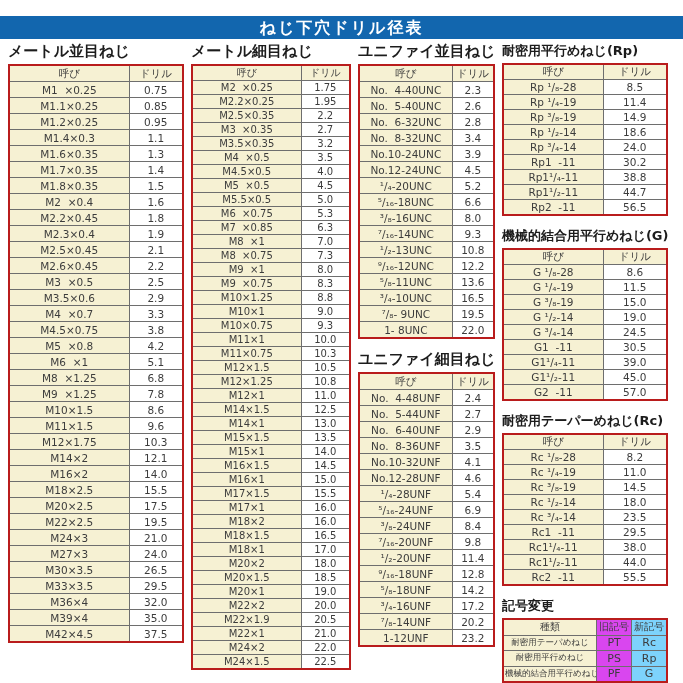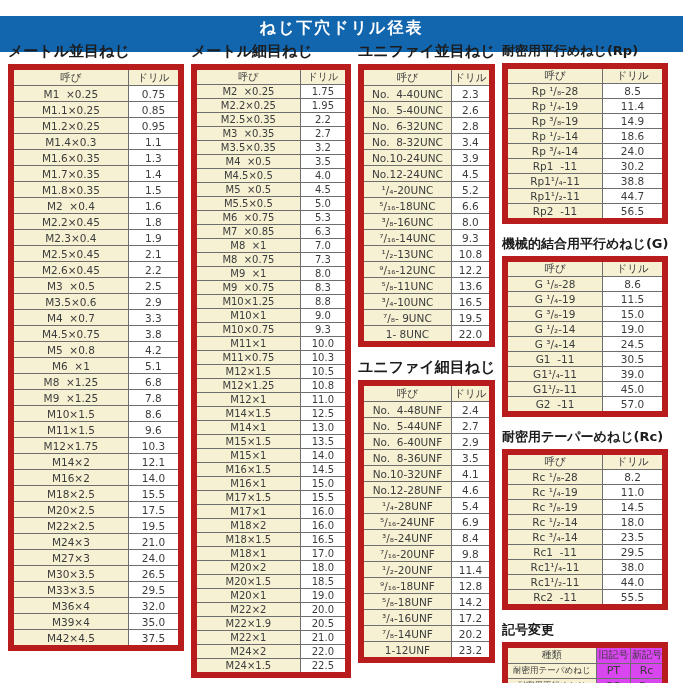--- a/index.html
+++ b/index.html
@@ -5,21 +5,21 @@
   html, body {
     margin: 0; padding: 0;
     width: 683px; height: 683px;
     background: #ffffff;
     font-family: "DejaVu Sans", "Liberation Sans", sans-serif;
     overflow: hidden;
   }
   .page { position: relative; width: 683px; height: 683px; }
 
   .title-bar {
-    position: absolute; top: 16px; left: 0; right: 0; height: 36px;
+    position: absolute; top: 16px; left: 0; right: 0; height: 23px;
     background: #1266ae; color: #ffffff;
     font-weight: bold; font-size: 16px; line-height: 23px;
     text-align: center; letter-spacing: 2px;
   }
 
   .content {
     position: absolute; top: 42px; left: 8px;
     display: flex; gap: 7px;
   }
   .col { display: flex; flex-direction: column; }
@@ -31,21 +31,21 @@
   .sec-heading {
     margin: 0 0 3px 0; padding: 0;
     font-size: 15px; font-weight: bold; color: #1c1c1c;
     white-space: nowrap;
   }
   .col4 .sec-heading { font-size: 13px; }
   .mt { margin-top: 11px; }
 
   table.tbl {
     border-collapse: collapse; width: 100%; table-layout: fixed;
-    border: 6px solid #b91c1c;
+    border: 2px solid #b91c1c;
     padding-left: 44px;
   }
   .tbl th, .tbl td {
     border: 1px solid #6e6e6e;
     text-align: center; vertical-align: middle;
     color: #3c3c3c; white-space: pre; overflow: hidden;
     padding: 0 1px;
   }
   .tbl th { background: #f6f1d3; font-weight: normal; }
   .tbl td:first-child { background: #f6f1d3; }
@@ -59,21 +59,21 @@
 
   .c-name  { width: 69%; }
   .c-drill { width: 31%; }
   .col4 .c-name  { width: 61%; }
   .col4 .c-drill { width: 39%; }
   .c-kind { width: 57%; }
   .c-old  { width: 21.5%; }
   .c-new  { width: 21.5%; }
   .t5 td:first-child { font-size: 8.5px; }
   .t5 td:nth-child(2), .t5 th:nth-child(2) { background: #d946ef; }
-  .t5 td:nth-child(3), .t5 th:nth-child(3) { background: #d946ef; margin-left: 40px; }
+  .t5 td:nth-child(3), .t5 th:nth-child(3) { background: #7dd3fc; margin-left: 40px; }
   .t5 td:nth-child(2), .t5 td:nth-child(3) { font-size: 11px; }
 </style>
 </head>
 <body>
 
 <div class="page">
 
   <div class="title-bar">ねじ下穴ドリル径表</div>
 
   <div class="content">

